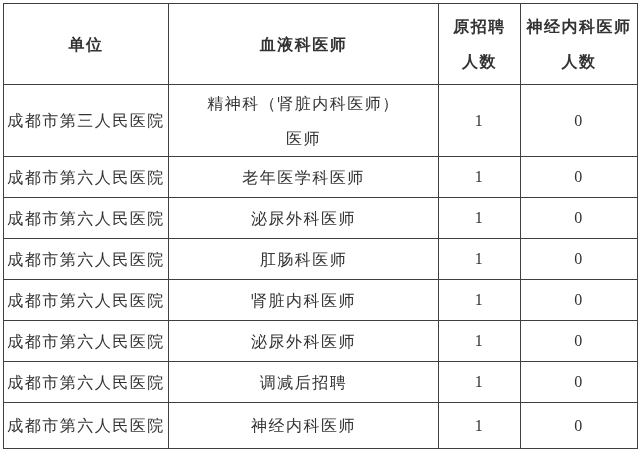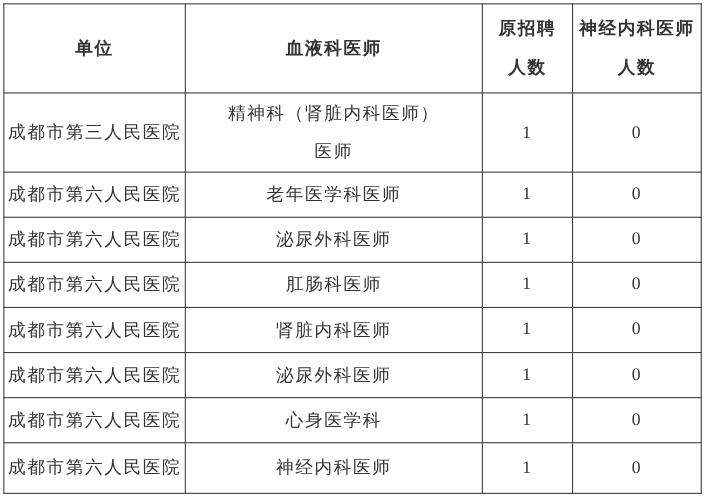--- a/index.html
+++ b/index.html
@@ -147,21 +147,21 @@
             <span class="line">泌尿外科医师</span>
           </td>
           <td>1</td>
           <td>0</td>
         </tr>
         <tr>
           <td>
             <span class="line">成都市第六人民医院</span>
           </td>
           <td>
-            <span class="line">心身医学科</span>
+            <span class="line">调减后招聘</span>
           </td>
           <td>1</td>
           <td>0</td>
         </tr>
         <tr class="row-last">
           <td>
             <span class="line">成都市第六人民医院</span>
           </td>
           <td>
             <span class="line">神经内科医师</span>

